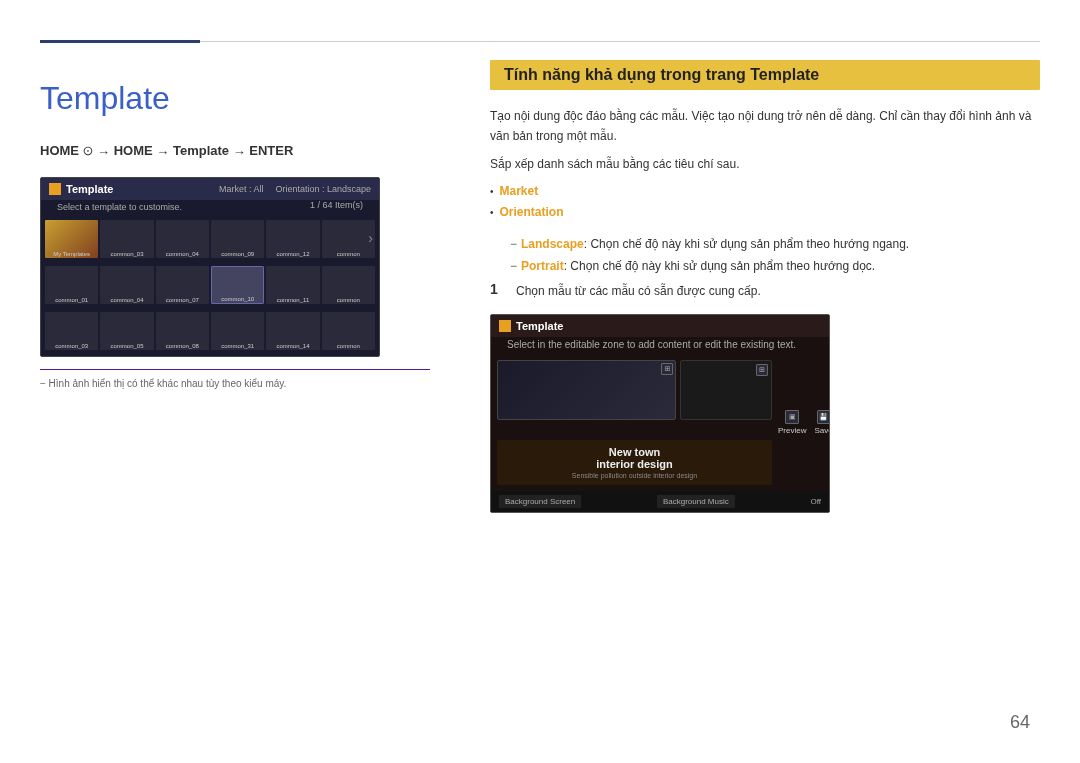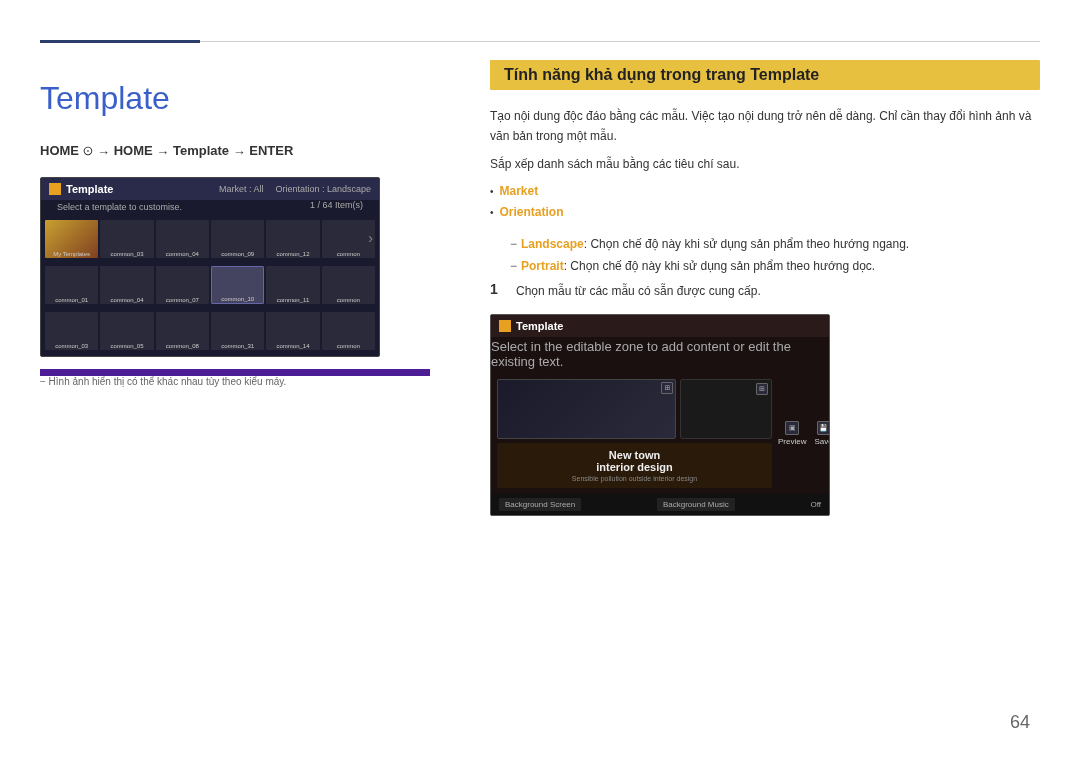--- a/index.html
+++ b/index.html
@@ -164,22 +164,22 @@
 
     .tui-row {
       position: relative;
       margin-bottom: 2px;
     }
 
     .tui-footer-note {
       font-size: 10px;
       color: #666;
       margin-top: 8px;
-      padding-top: 0;
-      border-top: 7px solid #4c1d95;
+      padding-top: 8px;
+      border-top: 1px solid #4c1d95;
     }
 
     
     .right-col {
       position: absolute;
       top: 60px;
       left: 470px;
       right: 40px;
       margin-left: 20px;
     }
@@ -303,22 +303,22 @@
     }
 
     .tul-title {
       color: #fff;
       font-size: 11px;
       font-weight: bold;
     }
 
     .tul-subtitle {
       color: #aaa;
-      font-size: 13px;
-      padding: 2px 0 4px;
+      font-size: 10px;
+      padding: 2px 16px 4px;
     }
 
     .tul-body {
       display: flex;
       padding: 6px;
       gap: 6px;
       min-height: 120px;
     }
 
     .tul-left-panel {
@@ -346,21 +346,21 @@
 
     .tul-btn-label {
       font-size: 8px;
       color: #ccc;
     }
 
     .tul-main-area {
       flex: 1;
       display: flex;
       flex-direction: column;
-      gap: 4px;
+      gap: 20px;
     }
 
     .tul-images-row {
       display: flex;
       gap: 4px;
     }
 
     .tul-img-large {
       flex: 2;
       background: #1a1a1a;

